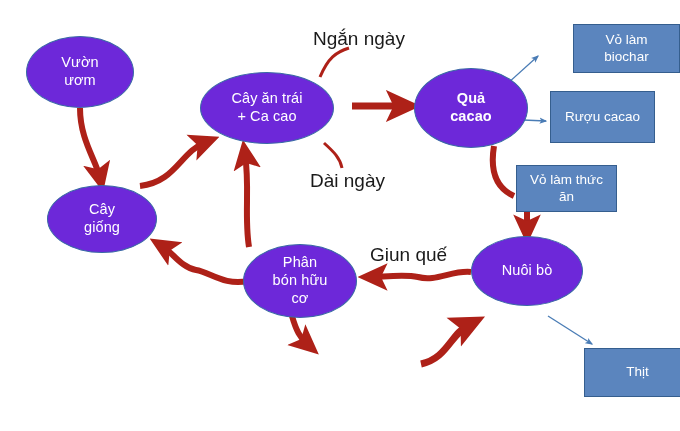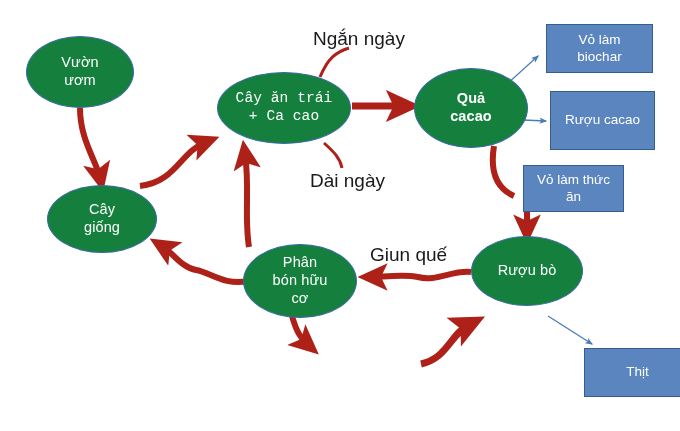--- a/index.html
+++ b/index.html
@@ -26,21 +26,21 @@
     position: absolute;
     display: flex;
     align-items: center;
     justify-content: center;
     text-align: center;
     box-sizing: border-box;
     color: #ffffff;
     z-index: 3;
   }
   .ellipse {
-    background: #15803d;
+    background: #6d28d9;
     border: 1.4px solid #3A6AA5;
     border-radius: 50%;
     font-size: 14.5px;
     line-height: 1.22;
     letter-spacing: 0.1px;
   }
   .rect {
     background: #5B85BE;
     border: 1.4px solid #355E8E;
     font-size: 13.5px;
@@ -102,46 +102,46 @@
   </svg>
 
   <div class="node ellipse" style="left:26px; top:36px; width:108px; height:72px;">
     <span>Vườn<br>ươm</span>
   </div>
 
   <div class="node ellipse" style="left:47px; top:185px; width:110px; height:68px;text-align:center;">
     <span>Cây<br>giống</span>
   </div>
 
-  <div class="node ellipse" style="left:217px; top:72px; width:134px; height:72px;font-family:Liberation Mono, monospace;">
+  <div class="node ellipse" style="left:200px; top:72px; width:134px; height:72px;">
     <span>Cây ăn trái<br>+ Ca cao</span>
   </div>
 
   <div class="node ellipse" style="left:414px; top:68px; width:114px; height:80px;font-weight:bold;">
     <span>Quả<br>cacao</span>
   </div>
 
   <div class="node ellipse" style="left:243px; top:244px; width:114px; height:74px;">
     <span>Phân<br>bón hữu<br>cơ</span>
   </div>
 
   <div class="node ellipse" style="left:471px; top:236px; width:112px; height:70px;">
-    <span>Rượu bò</span>
+    <span>Nuôi bò</span>
   </div>
 
 
-  <div class="node rect" style="left:546px; top:24px; width:107px; height:49px;">
+  <div class="node rect" style="left:573px; top:24px; width:107px; height:49px;">
     <span>Vỏ làm<br>biochar</span>
   </div>
 
-  <div class="node rect" style="left:550px; top:91px; width:105px; height:59px;">
+  <div class="node rect" style="left:550px; top:91px; width:105px; height:52px;">
     <span>Rượu cacao</span>
   </div>
 
-  <div class="node rect" style="left:516px; top:165px; width:101px; height:47px;margin-left:7px;">
+  <div class="node rect" style="left:516px; top:165px; width:101px; height:47px;">
     <span>Vỏ làm thức<br>ăn</span>
   </div>
 
   <div class="node rect" style="left:564px; top:348px; width:107px; height:49px;margin-left:20px;">
     <span>Thịt</span>
   </div>
 
   <div class="edge-label" style="left:313px; top:28px;">Ngắn ngày</div>
 
   <div class="edge-label" style="left:310px; top:170px;">Dài ngày</div>

